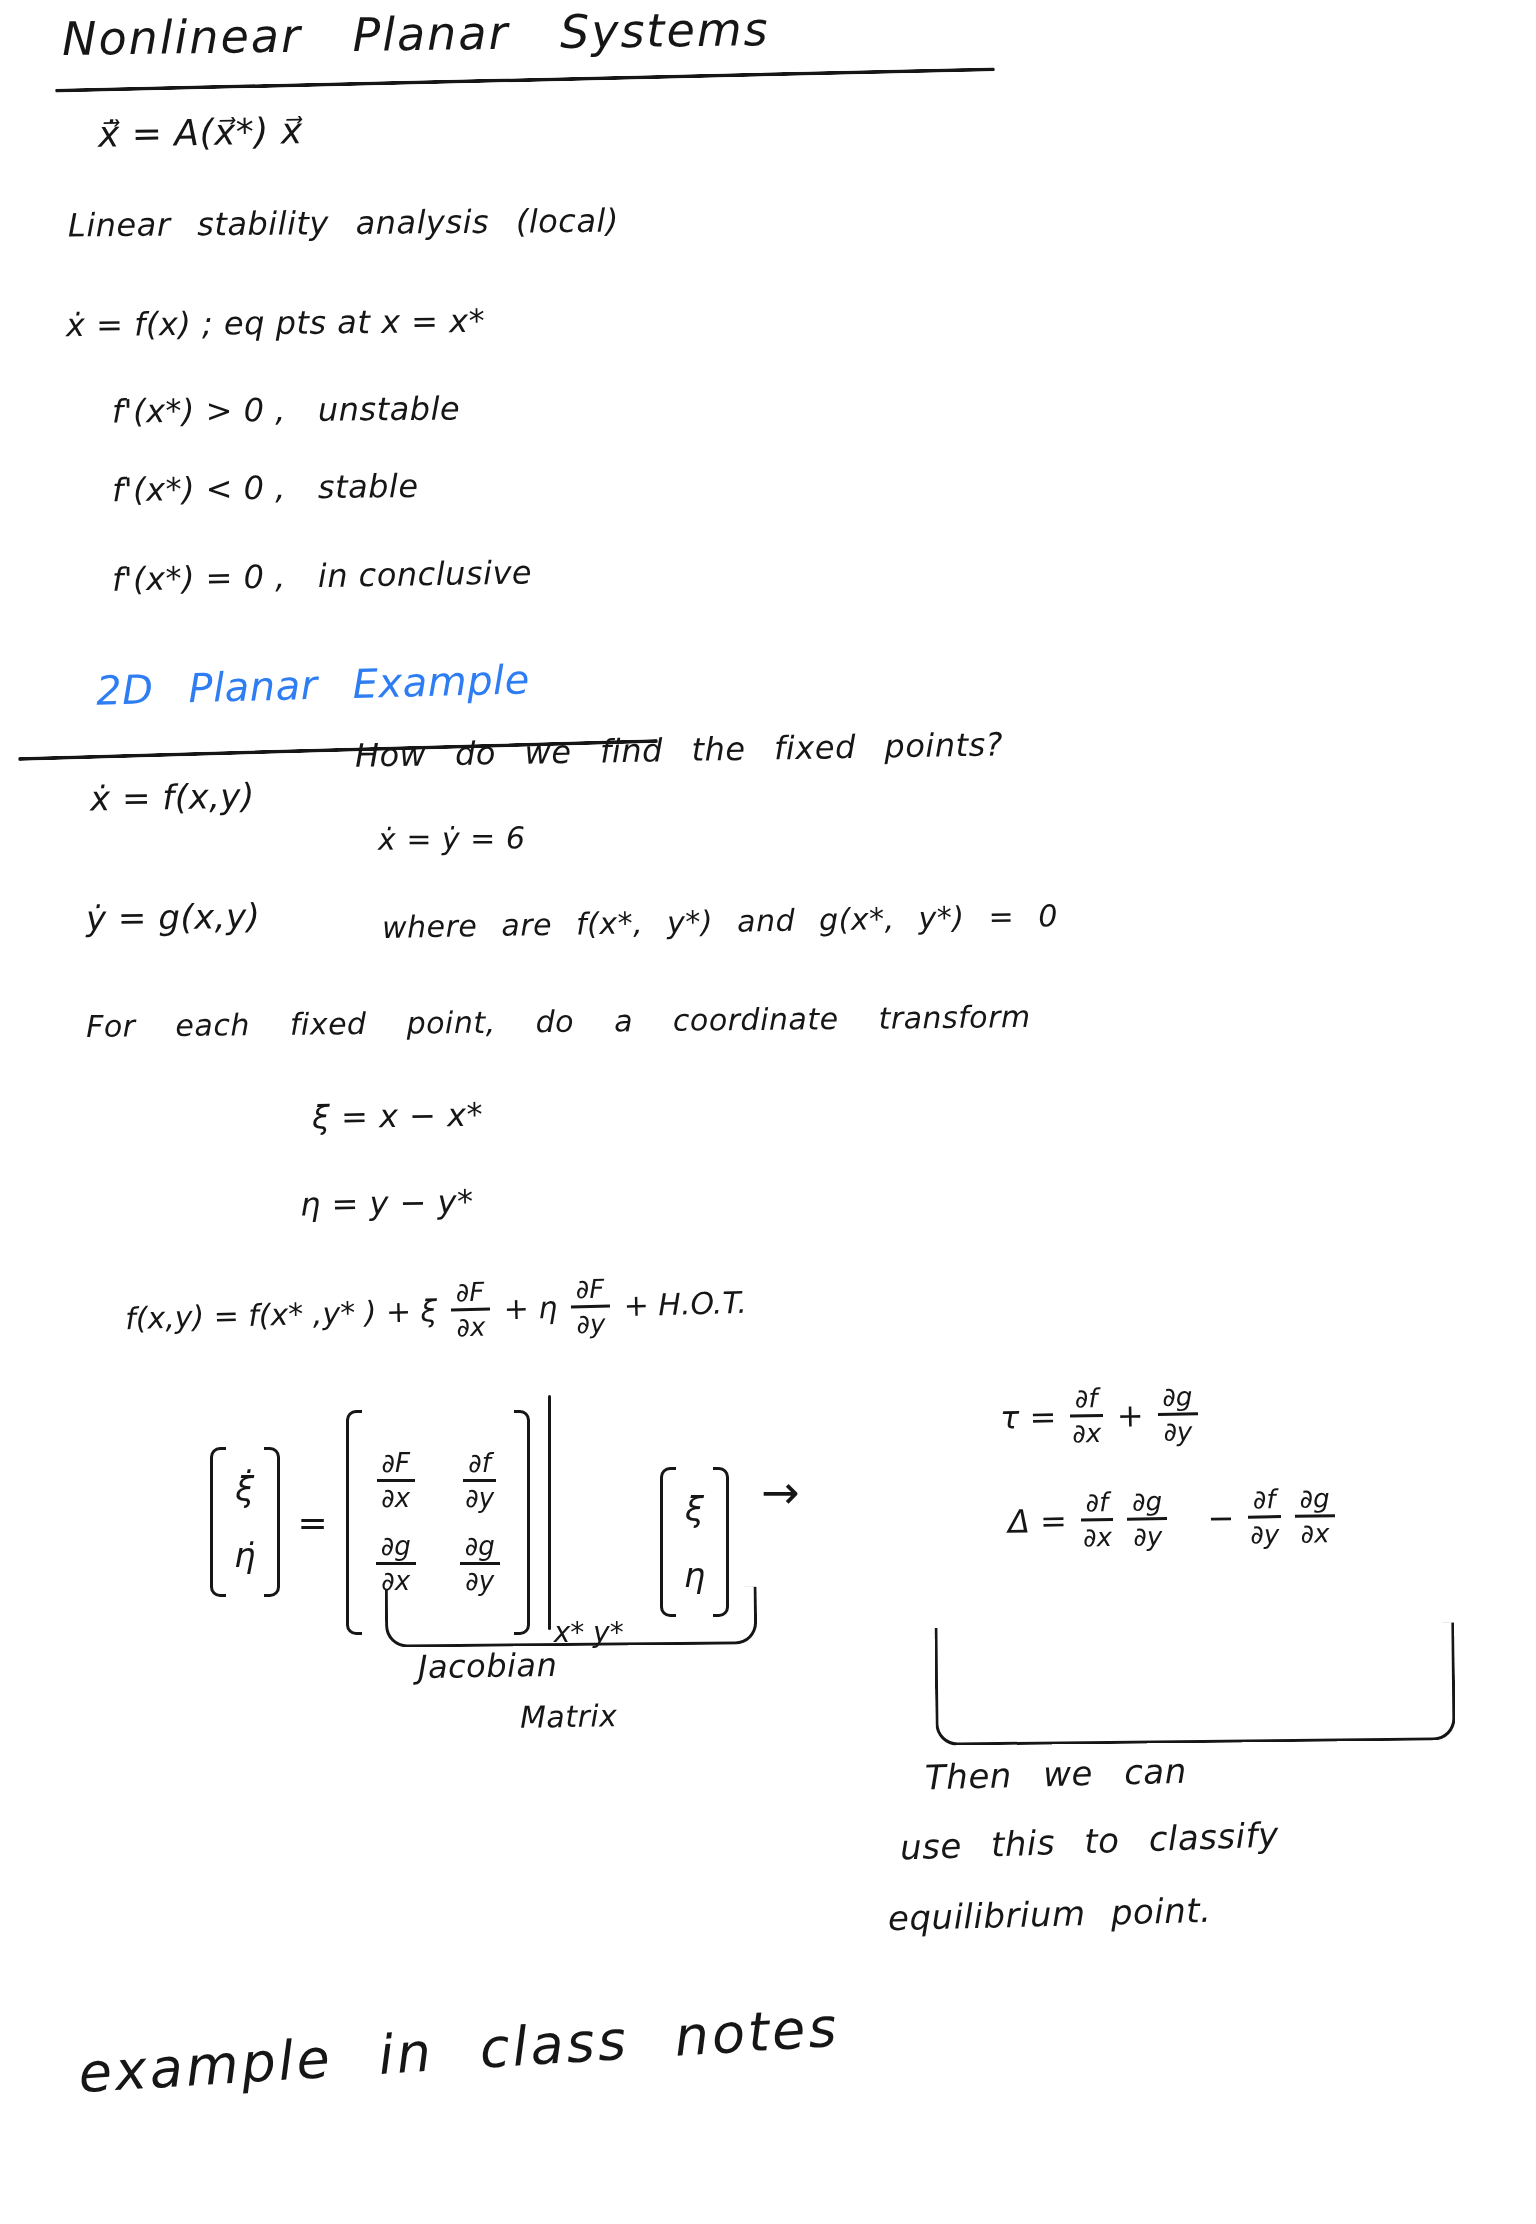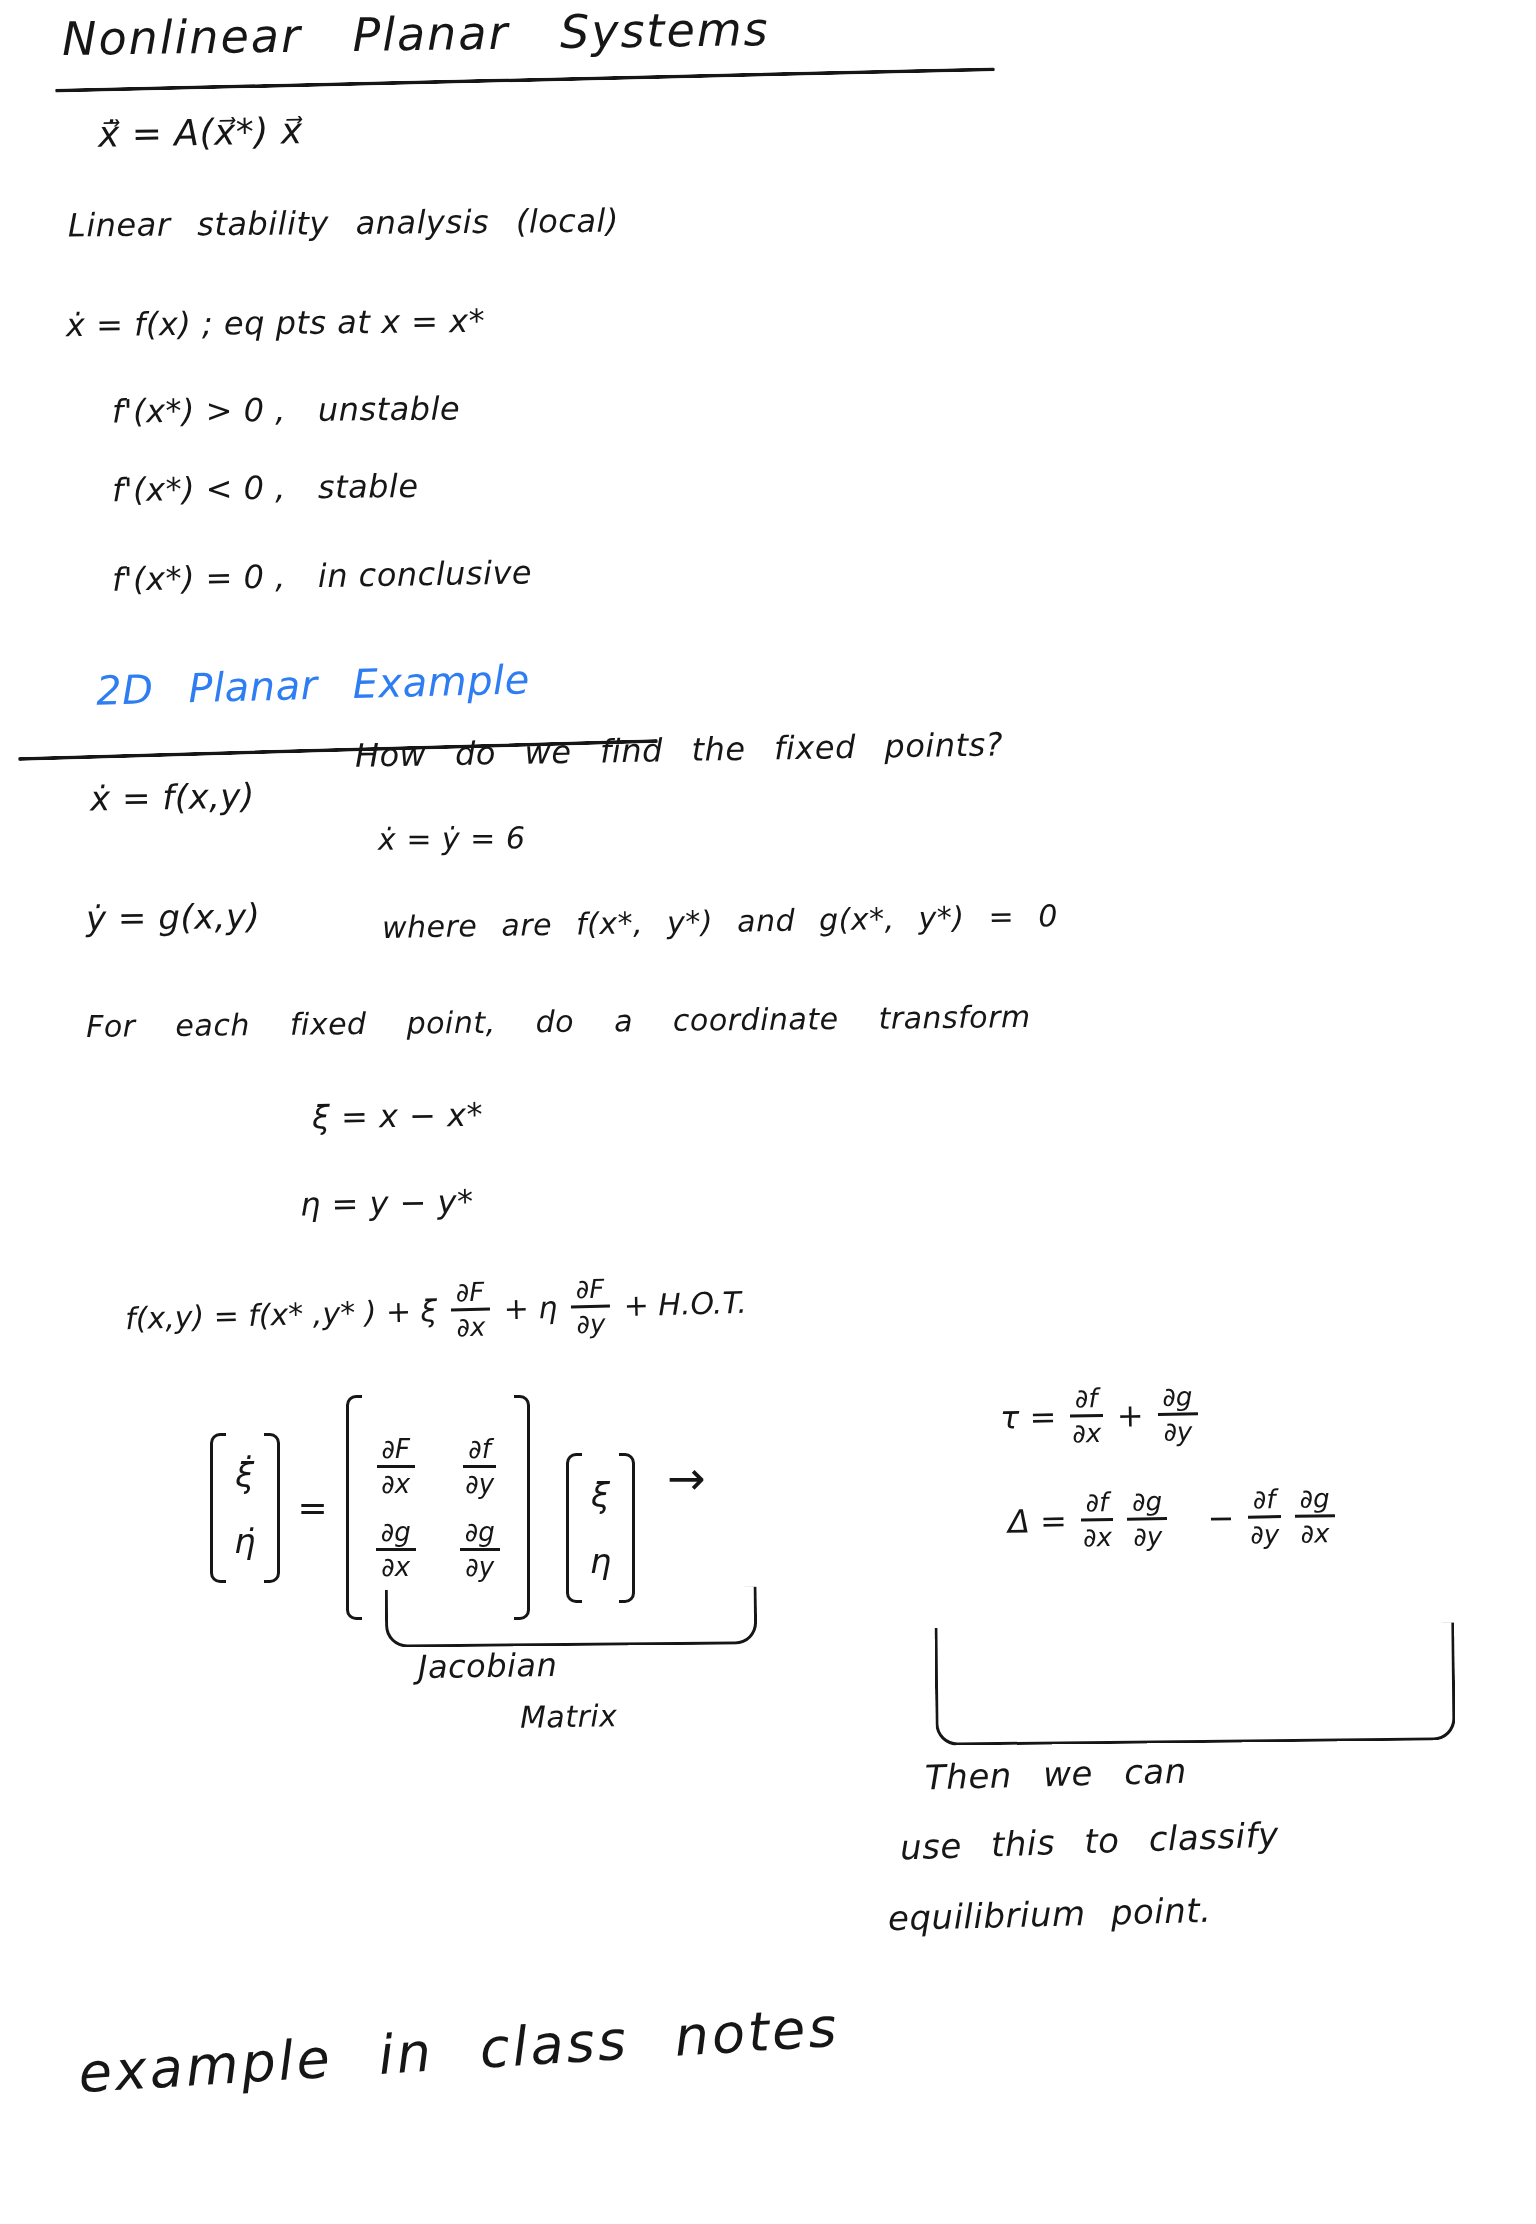--- a/index.html
+++ b/index.html
@@ -119,20 +119,24 @@
             <span class="num">∂g</span>
             <span class="den">∂x</span>
           </span>
         <span class="frac">
             <span class="num">∂g</span>
             <span class="den">∂y</span>
           </span>
       </span>
       <span class="brr"></span>
     </div>
+    <div class="evalwrap">
+      <span class="evalbar"></span>
+      <span class="evalsub">x* y*</span>
+    </div>
     <div class="mrow" style="position:static;height:150px;margin-left:18px;margin-top:40px;">
       <span class="brl"></span>
       <span class="vcol">
         <span>ξ</span>
         <span>η</span>
       </span>
       <span class="brr"></span>
     </div>
     <span class="t46" style="margin-left:14px;margin-top:-60px;">→</span>
   </div>

